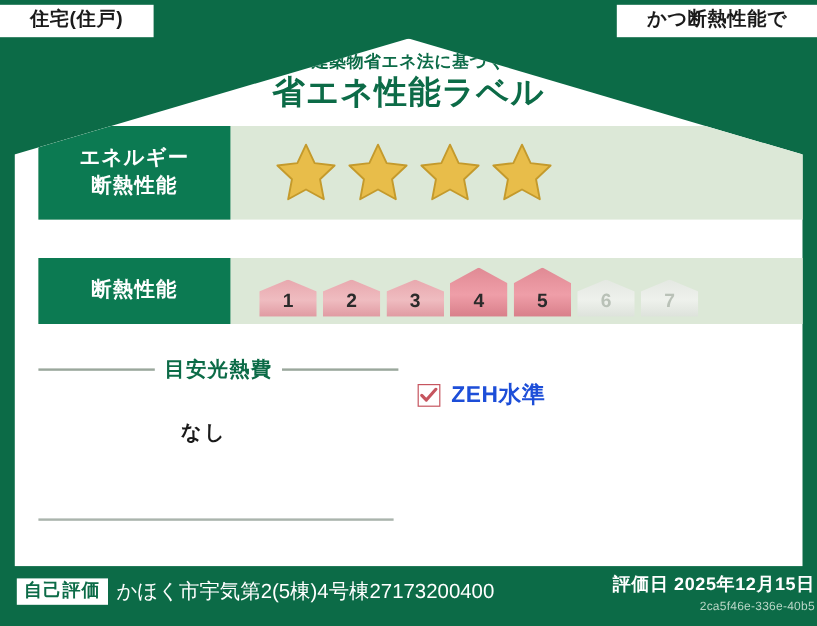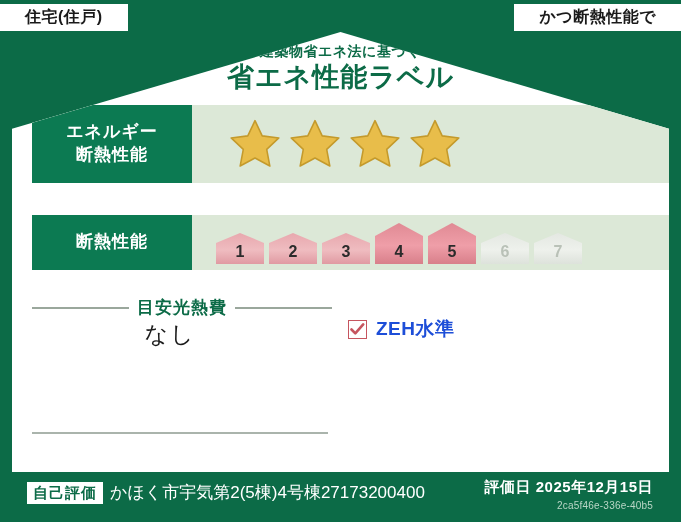--- a/index.html
+++ b/index.html
@@ -140,24 +140,25 @@
   #cost-heading .rule {
     flex:1; height:2px; background:#9aa79c;
   }
   #cost-heading .rule.left { max-width:105px; }
   #cost-title {
     font-size:17px; font-weight:bold;
     color:#0c6b47; letter-spacing:1px;
     white-space:nowrap;
   }
   #cost-value {
+    margin-top:30px;
     text-align:center;
     padding-right:40px;
-    font-size:23px;
-    font-weight:normal;
+    font-size:17px;
+    font-weight:bold;
     color:#1a1a1a;
     letter-spacing:2px;
   }
   #cost-underline {
     position:absolute;
     left:20px; top:150px;
     width:296px; height:2px;
     background:#aab4ac;
   }
 
@@ -200,37 +201,37 @@
 
   
   #footer {
     position:absolute;
     left:0; top:472px;
     width:681px; height:50px;
     color:#ffffff;
   }
   #footer-left {
     position:absolute; left:14px; top:9px;
-    display:flex; align-items:center; gap:7px;margin-left:13px;
+    display:flex; align-items:center; gap:7px;
   }
   #self-eval {
     background:#ffffff; color:#0c6b47;
     font-size:15px; font-weight:bold;
     letter-spacing:1px;
     padding:3px 6px 4px;
     line-height:1;
   }
   #address {
     font-size:17px;
     color:#ffffff;
     letter-spacing:0px;
     white-space:nowrap;
   }
   #footer-right {
-    position:absolute; right:28px; top:6px;
+    position:absolute; right:2px; top:6px;
     text-align:right;
   }
   #eval-date {
     font-size:15px; font-weight:bold;
     letter-spacing:.5px; white-space:nowrap;
   }
   #doc-id {
     font-size:10px;
     color:#b9d6c6;
     margin-top:3px;

